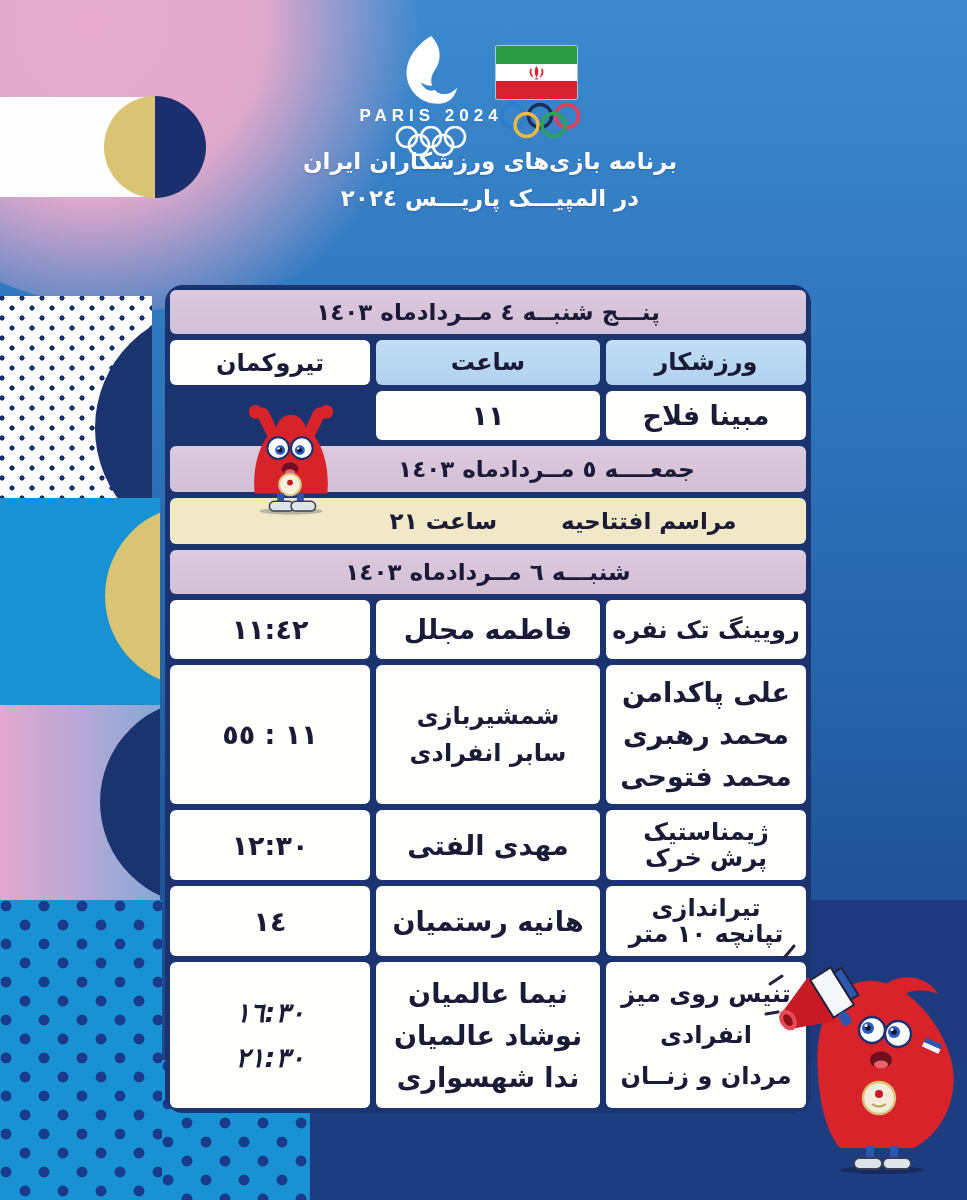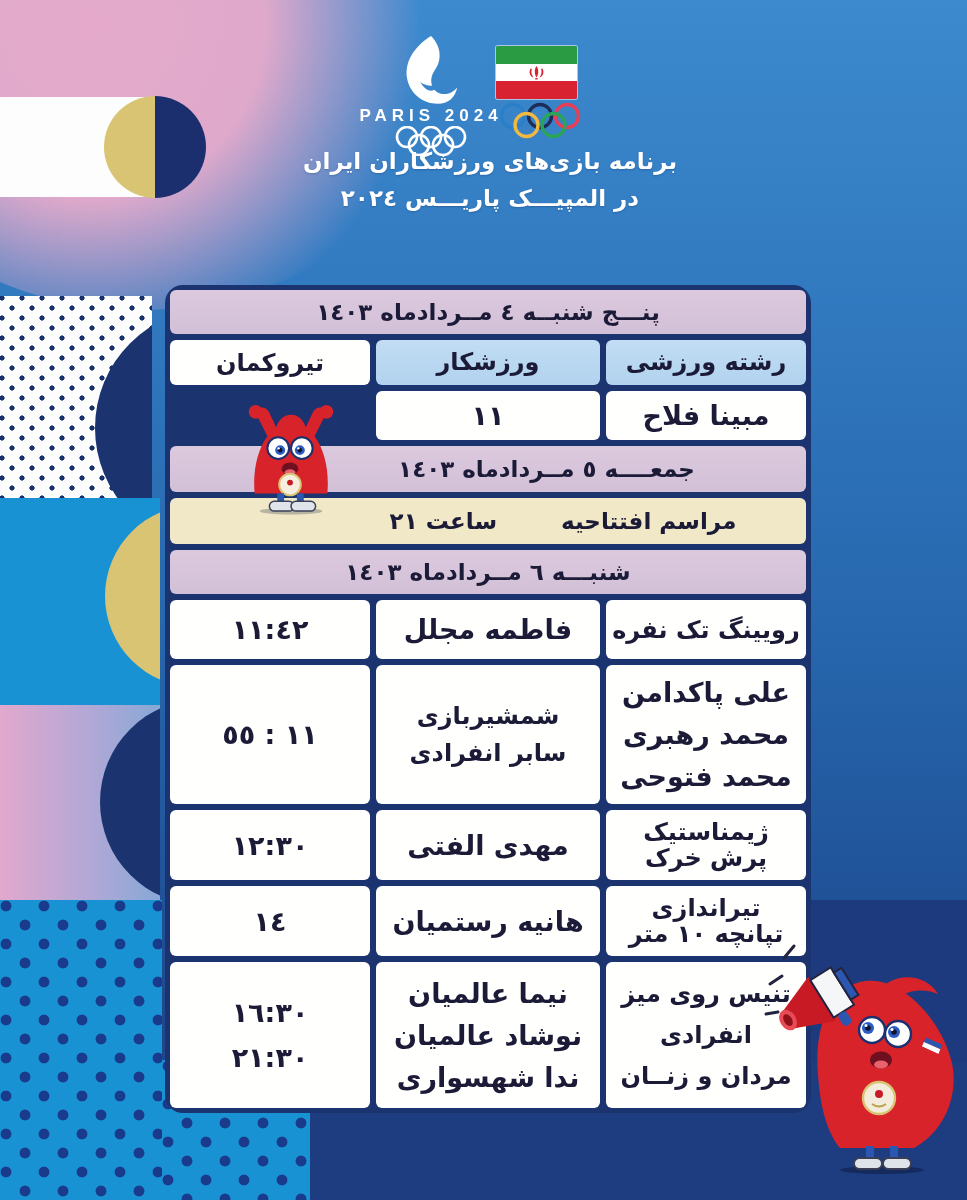--- a/index.html
+++ b/index.html
@@ -54,21 +54,21 @@
     margin-top:37px;
   }
   .cell{background:#fffffe; border-radius:6px; display:flex; flex-direction:column;
     align-items:center; justify-content:center; text-align:center; direction:rtl;
     color:#1b1b38; font-weight:bold; font-size:27px; line-height:27px;}
   .bar{grid-column:1 / -1;}
   .date-bar{background:linear-gradient(180deg,#dcc9de,#d2c0d7); font-size:23px;}
   .head{background:linear-gradient(180deg,#c2ddf4,#b1d2ee); font-size:24px;}
   .ceremony{background:#f0e8c6; flex-direction:row; gap:64px; padding-left:150px; font-size:23px;}
   .sport-cell{font-size:24px; line-height:26px;}
-  .gap12{gap:11px;} .gap16{gap:15px;} .gap18{gap:18px;}
+  .gap12{gap:11px;} .gap16{gap:15px;} .gap18{gap:18px;font-style:italic;}
   
   .mascot1{left:232px; top:400px; width:118px; height:116px;}
   .mascot2{left:764px; top:938px; width:196px; height:240px;}
 </style>
 </head>
 <body>
 
 <div class="page">
 
   <div class="abs pink-blob"></div>
@@ -128,22 +128,22 @@
   </svg>
   <div class="abs title">
     <div>برنامه بازی‌های ورزشکاران ایران</div>
     <div>در المپیـــک پاریـــس ٢٠٢٤</div>
   </div>
 
   <div class="abs schedule">
 
     <div class="cell bar date-bar">پنـــج شنبــه ٤ مــردادماه ١٤٠٣</div>
 
-    <div class="cell head">رشته ورزشی</div>
     <div class="cell head">ورزشکار</div>
+    <div class="cell head">ساعت</div>
 
     <div class="cell sport-cell">تیروکمان</div>
     <div class="cell">مبینا فلاح</div>
     <div class="cell">١١</div>
 
     <div class="cell bar date-bar" style="padding-left:117px;">جمعــــه ٥ مــردادماه ١٤٠٣</div>
 
     <div class="cell bar ceremony">
       <span>مراسم افتتاحیه</span>
       <span>ساعت ٢١</span>

